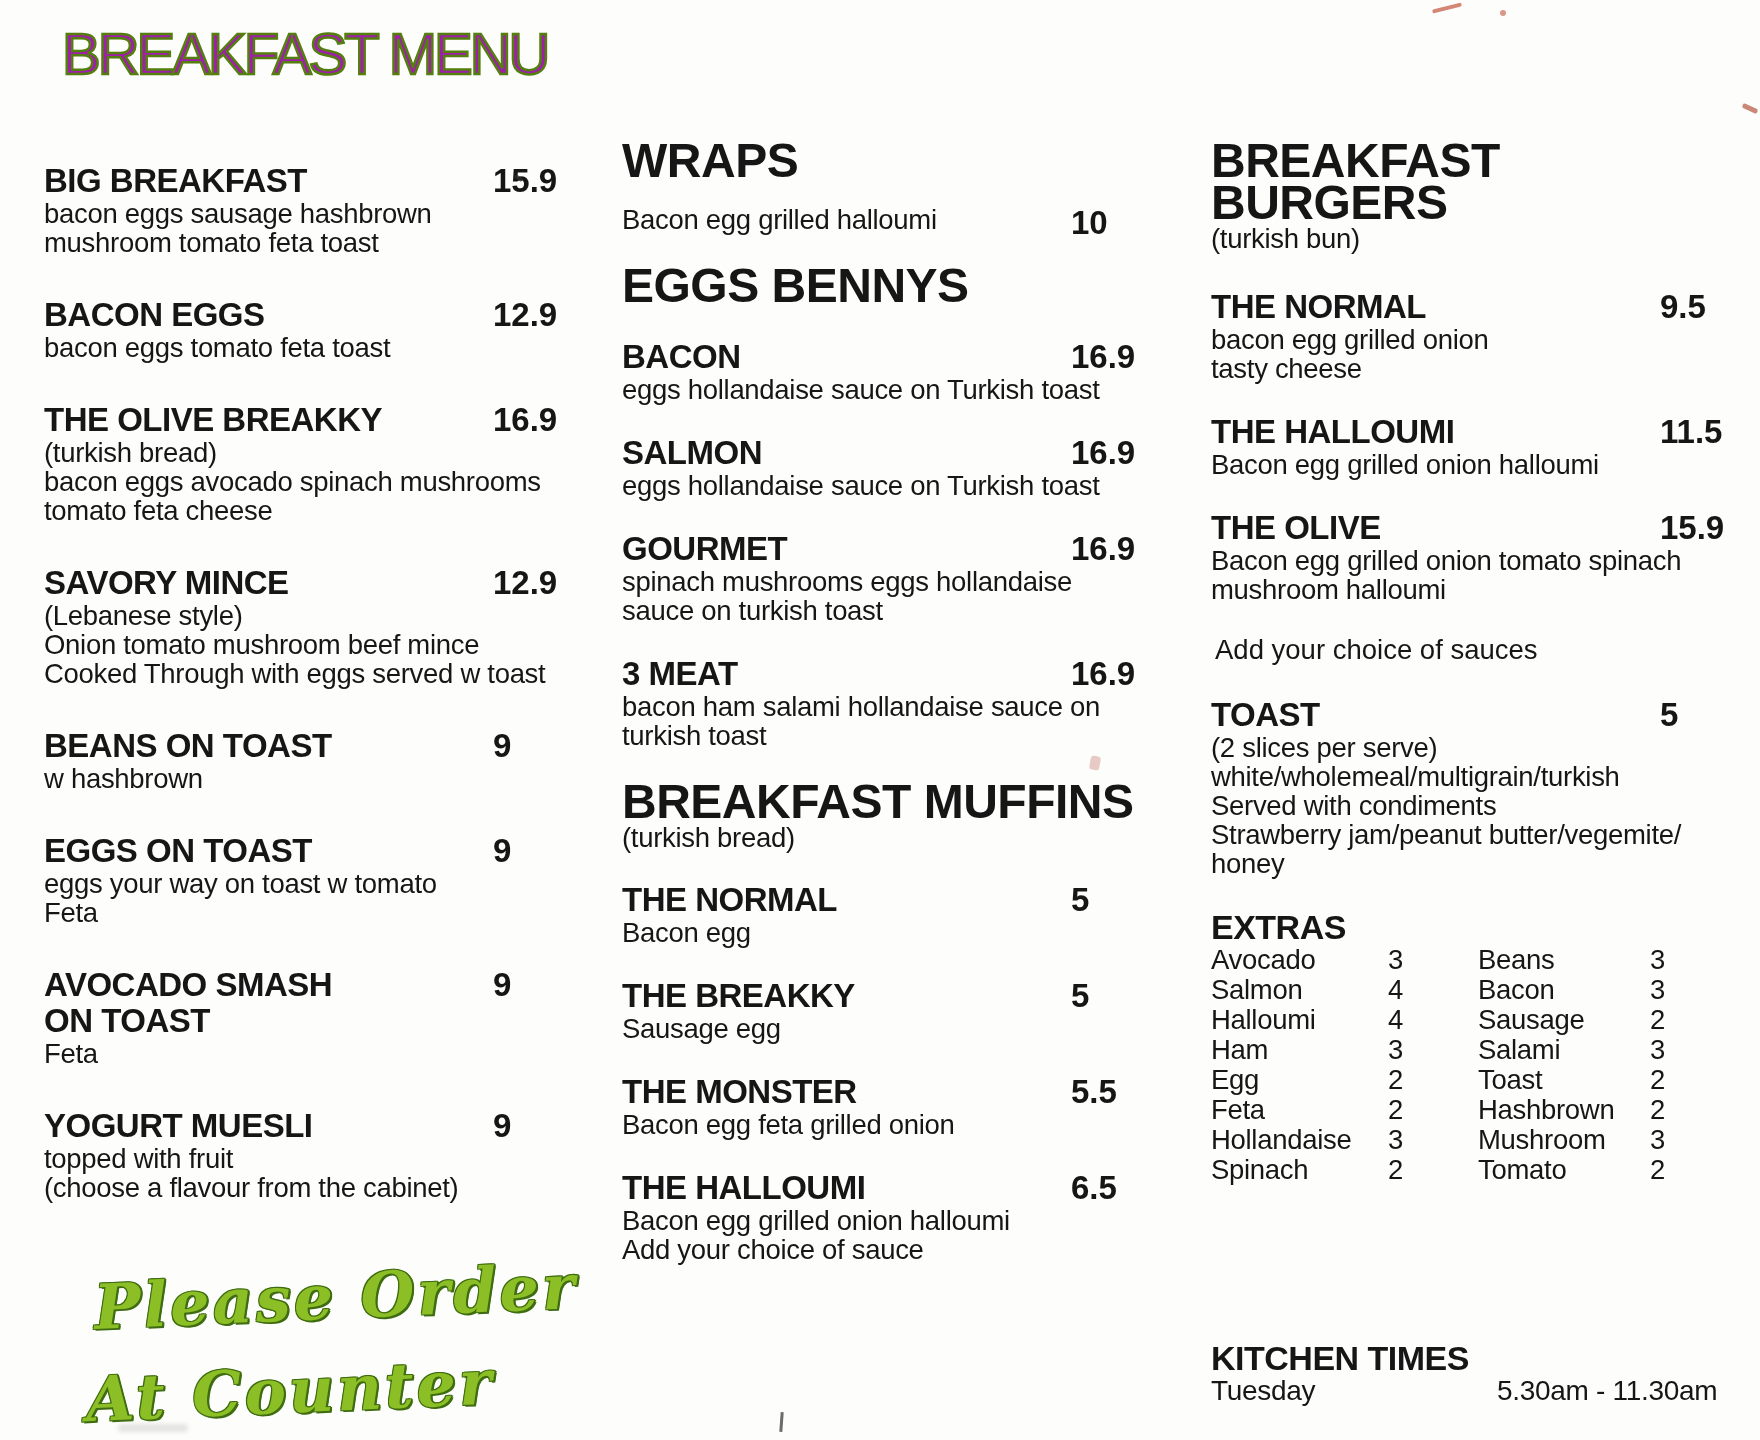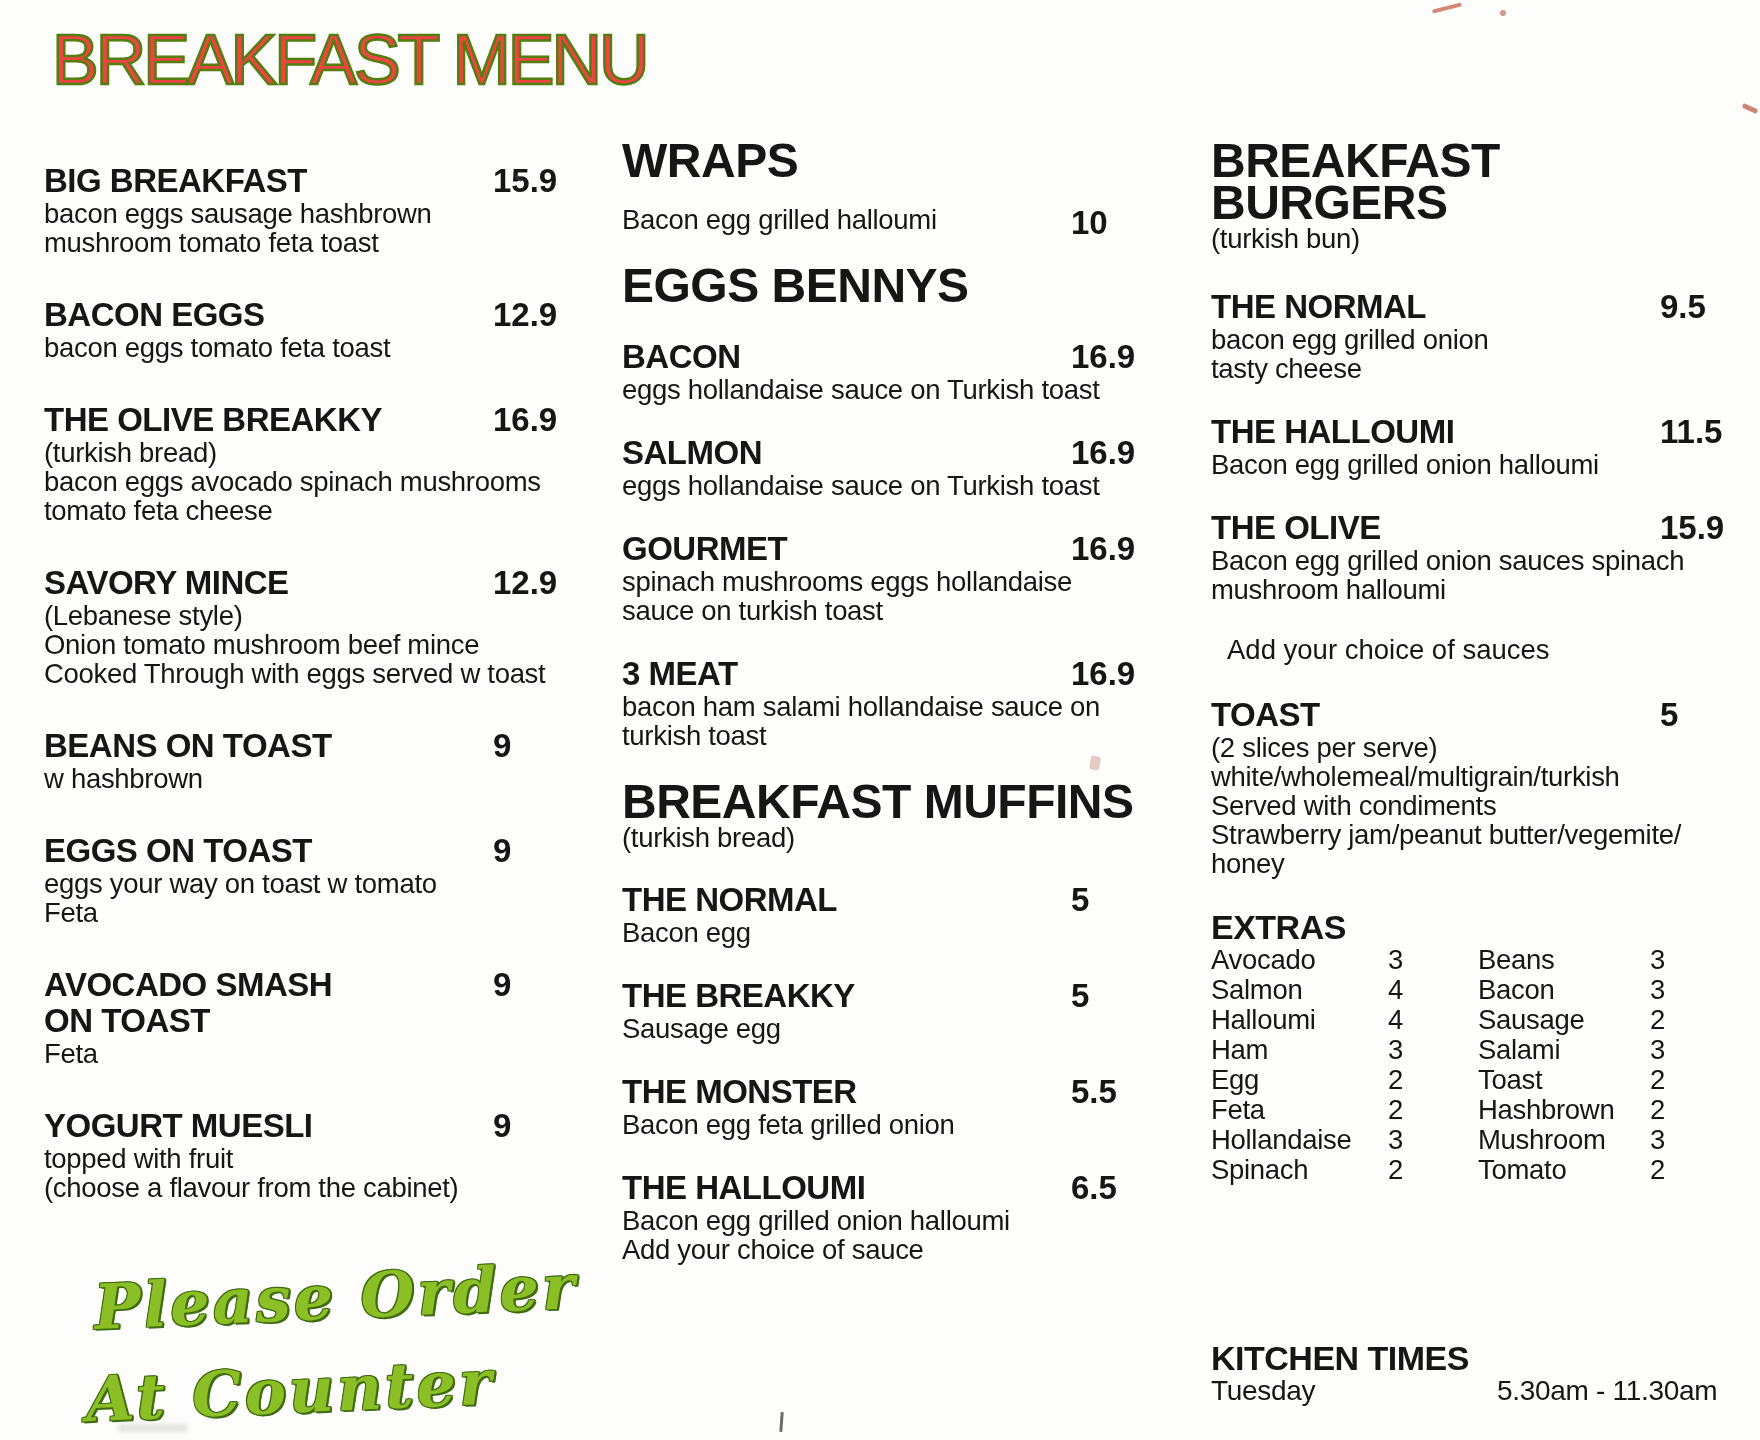--- a/index.html
+++ b/index.html
@@ -3,23 +3,23 @@
 <meta charset="utf-8">
 <style>
   html,body{margin:0;padding:0;}
   body{
     width:1760px;height:1440px;position:relative;overflow:hidden;
     background:#fdfdfb;color:#161616;
     font-family:"Liberation Sans", sans-serif;
     -webkit-font-smoothing:antialiased;
   }
   .page-title{
-    position:absolute;left:52px;top:22px;
-    font-size:70px;font-weight:normal;letter-spacing:-3px;line-height:1.1;
-    color:#ef4444;
+    position:absolute;left:62px;top:22px;
+    font-size:58px;font-weight:normal;letter-spacing:-3px;line-height:1.1;
+    color:#a21caf;
     -webkit-text-stroke:2.5px #547e0e;
     text-shadow:0 0 1px #4d770d;
     white-space:nowrap;
   }
   .col{position:absolute;top:140px;}
   #col1{left:44px;width:560px;}
   #col2{left:622px;width:545px;}
   #col3{left:1211px;width:530px;}
 
   .item{position:relative;margin-bottom:40px;margin-top:23px;}
@@ -41,21 +41,21 @@
   .hdr{
     font-size:48px;font-weight:bold;line-height:42px;letter-spacing:-0.5px;
   }
   .hdr-sm{
     font-size:34px;font-weight:bold;line-height:36px;letter-spacing:-0.5px;
   }
   .mb30{margin-bottom:30px;}
   .mb32{margin-bottom:32px;}
   .mb65{margin-bottom:65px;}
   .mt28{margin-top:16px;}
-  .sauces-note{font-size:27.5px;line-height:29px;margin:2px 0 33px 16px;}
+  .sauces-note{font-size:27.5px;line-height:29px;margin:2px 0 33px 4px;}
 
   .extras-grid{
     display:grid;grid-template-columns:177px 90px 172px auto;
     font-size:27.5px;line-height:30px;letter-spacing:-0.3px;
   }
   .kitchen{margin-top:155px;}
   .kt-row{
     display:grid;grid-template-columns:286px auto;
     font-size:28px;line-height:30px;letter-spacing:-0.3px;
   }
@@ -265,21 +265,21 @@
       <span class="price">11.5</span>
     </div>
     <div class="desc">Bacon egg grilled onion halloumi</div>
   </div>
 
   <div class="item mb30">
     <div class="trow">
       <span class="ttl">THE OLIVE</span>
       <span class="price">15.9</span>
     </div>
-    <div class="desc">Bacon egg grilled onion sauces spinach
+    <div class="desc">Bacon egg grilled onion tomato spinach
 mushroom halloumi</div>
   </div>
 
   <div class="sauces-note">Add your choice of sauces</div>
 
   <div class="item mb32">
     <div class="trow">
       <span class="ttl">TOAST</span>
       <span class="price">5</span>
     </div>

